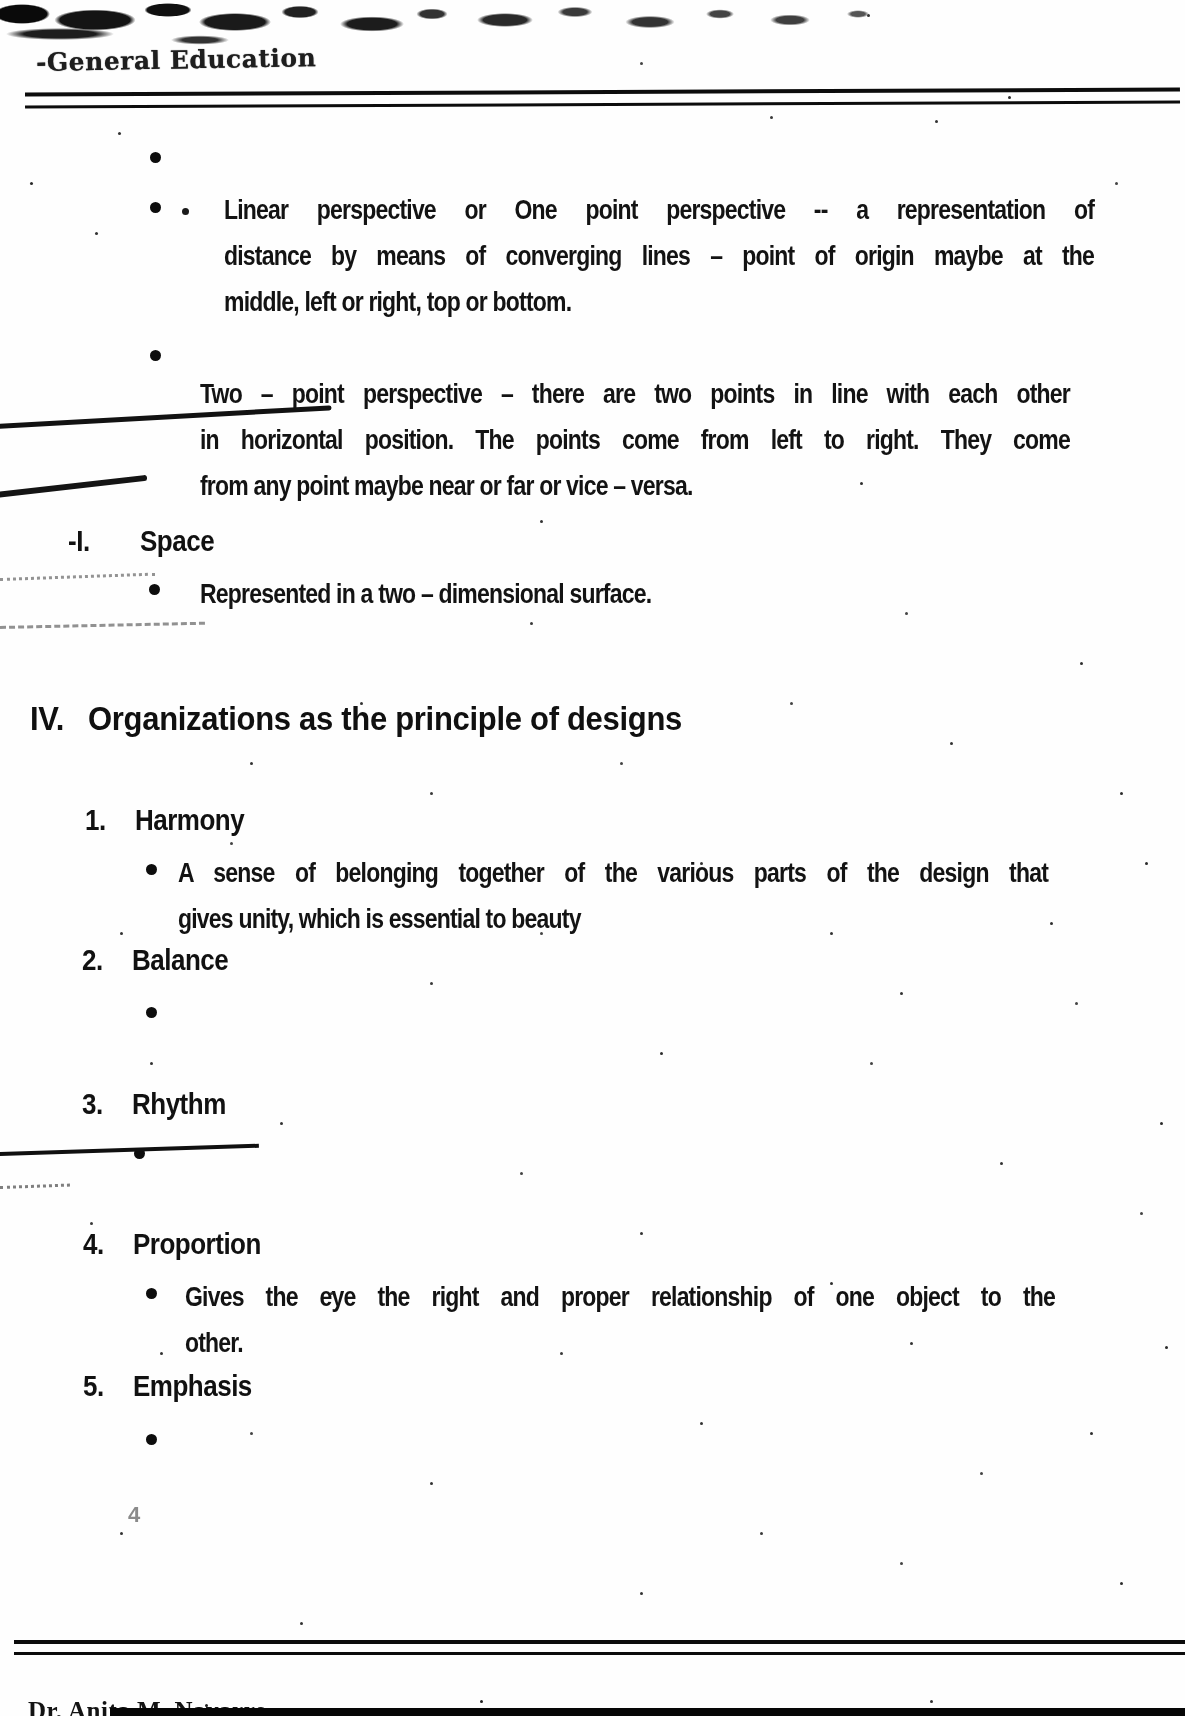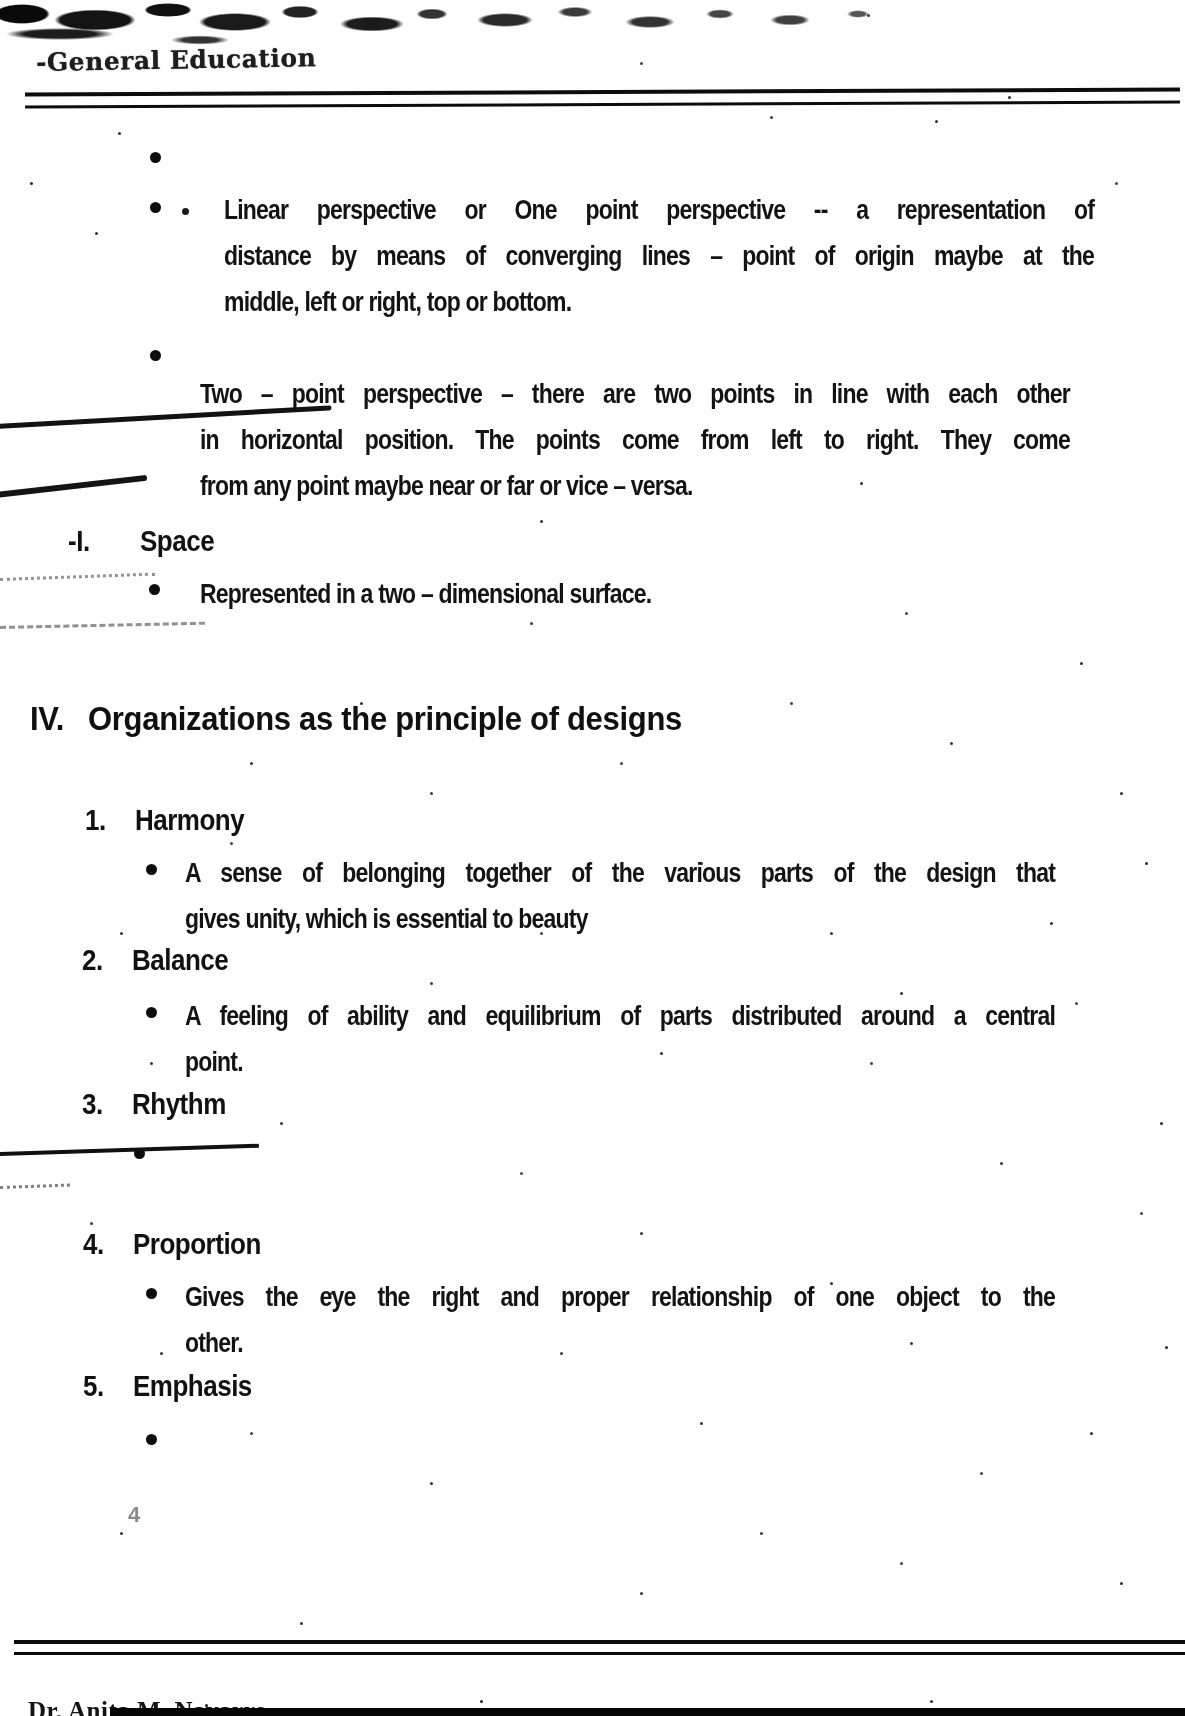--- a/index.html
+++ b/index.html
@@ -137,33 +137,29 @@
   </div>
 
   <div class="main-head">
     <span class="num">IV.</span><span>Organizations as the principle of designs</span>
   </div>
 
   <div class="sec-title" style="left:85px;top:803px;">
     <span class="num">1.</span><span>Harmony</span>
   </div>
   <div class="dot" style="left:146px;top:864px;"></div>
-  <div class="para" style="left:185px;top:849px;">
+  <div class="para" style="left:178px;top:849px;">
     <div class="bodyline just">A sense of belonging together of the various parts of the design that</div>
     <div class="bodyline lastline">gives unity, which is essential to beauty</div>
   </div>
 
   <div class="sec-title" style="left:82px;top:943px;">
     <span class="num">2.</span><span>Balance</span>
   </div>
   <div class="dot" style="left:146px;top:1007px;"></div>
-  <div class="para" style="left:185px;top:992px;">
-    <div class="bodyline just">A feeling of ability and equilibrium of parts distributed around a central</div>
-    <div class="bodyline lastline">point.</div>
-  </div>
 
   <div class="sec-title" style="left:82px;top:1087px;">
     <span class="num">3.</span><span>Rhythm</span>
   </div>
   <div class="dot" style="left:134px;top:1148px;"></div>
   <div class="art" style="left:-3px;top:1152px;width:262px;height:4px;background:#101010;transform:rotate(-1.8deg);"></div>
   <div class="art" style="left:0;top:1186px;width:70px;border-top:3px dotted #555;opacity:.75;transform:rotate(-2deg);"></div>
 
   <div class="sec-title" style="left:83px;top:1227px;">
     <span class="num">4.</span><span>Proportion</span>

